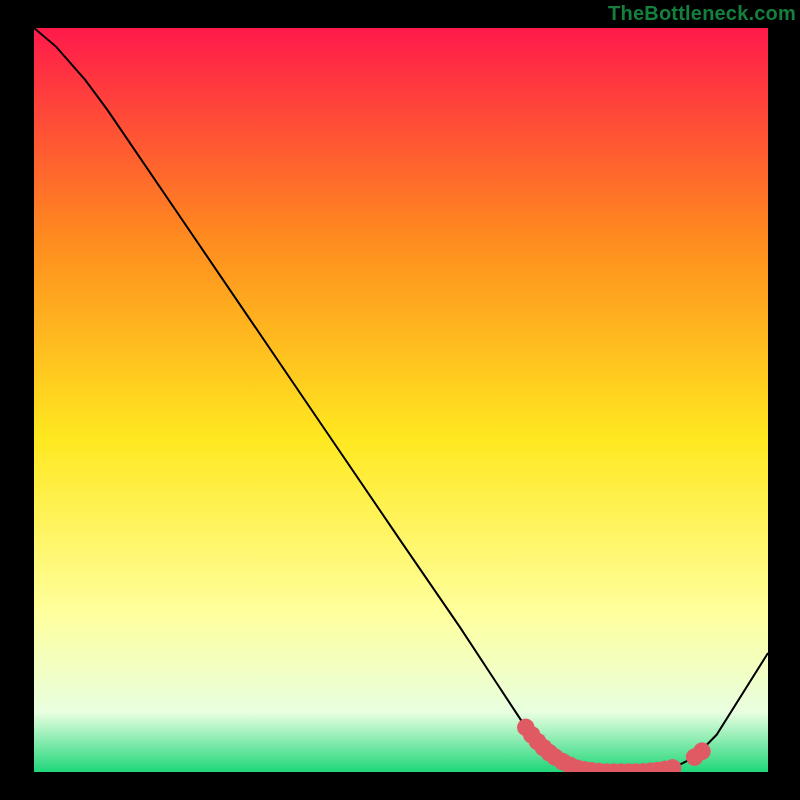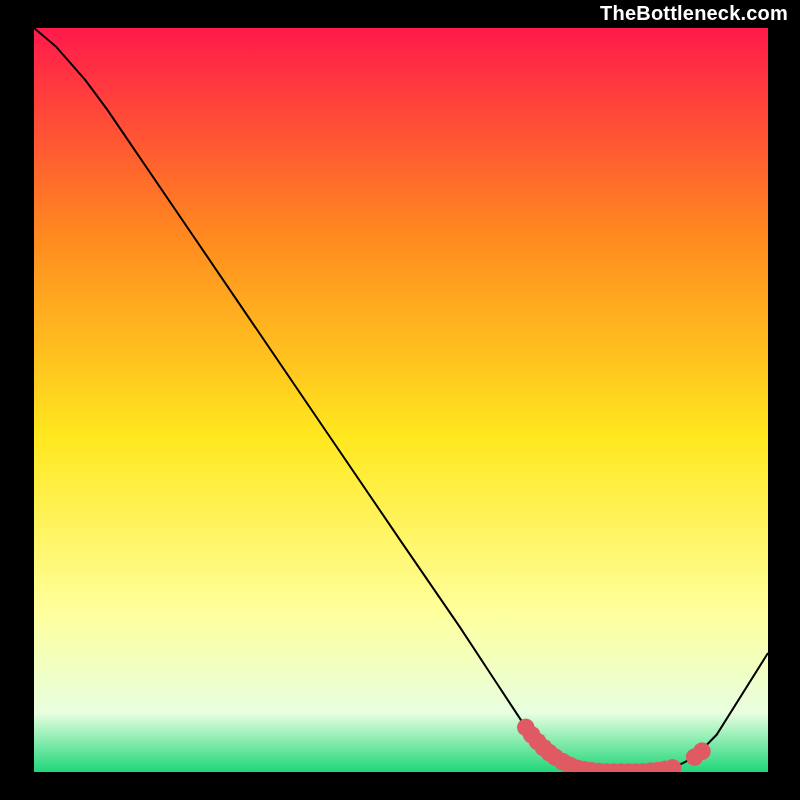--- a/index.html
+++ b/index.html
@@ -15,22 +15,22 @@
     position: absolute;
     top: 0;
     left: 0;
     width: 800px;
     height: 800px;
     background: #000;
   }
   .watermark {
     position: absolute;
     top: 2px;
-    right: 12px;
-    color: #ffffff;
+    right: 4px;
+    color: #15803d;
     font-size: 20px;
     font-weight: 600;
     letter-spacing: 0.2px;
     user-select: none;
   }
   .plot {
     position: absolute;
     left: 34px;
     top: 28px;
     width: 734px;

